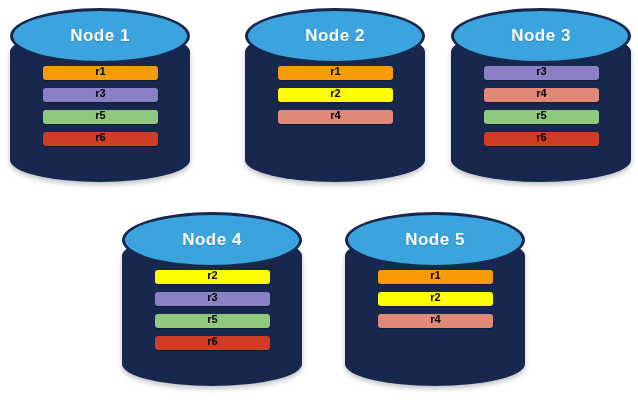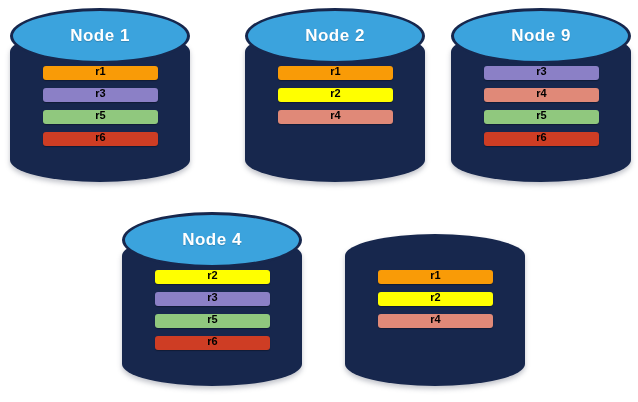--- a/index.html
+++ b/index.html
@@ -130,21 +130,21 @@
           <span class="replica-label">r2</span>
         </div>
         <div class="replica-bar" style="background: rgb(224, 137, 120);">
           <span class="replica-label">r4</span>
         </div>
       </div>
     </div>
     <div class="node" style="left: 451px; top: 8px;">
       <div class="node-body" style="background: rgb(23, 39, 77);"></div>
       <div class="node-top" style="background: rgb(59, 163, 221); border-color: rgb(23, 39, 77);">
-        <span class="node-title" style="color: rgb(255, 255, 255);">Node  9</span>
+        <span class="node-title" style="color: rgb(255, 255, 255);">Node  3</span>
       </div>
       <div class="replica-list">
         <div class="replica-bar" style="background: rgb(139, 128, 198);">
           <span class="replica-label">r3</span>
         </div>
         <div class="replica-bar" style="background: rgb(224, 137, 120);">
           <span class="replica-label">r4</span>
         </div>
         <div class="replica-bar" style="background: rgb(144, 200, 126);">
           <span class="replica-label">r5</span>
@@ -169,20 +169,23 @@
         <div class="replica-bar" style="background: rgb(144, 200, 126);">
           <span class="replica-label">r5</span>
         </div>
         <div class="replica-bar" style="background: rgb(206, 61, 36);">
           <span class="replica-label">r6</span>
         </div>
       </div>
     </div>
     <div class="node" style="left: 345px; top: 212px;">
       <div class="node-body" style="background: rgb(23, 39, 77);"></div>
+      <div class="node-top" style="background: rgb(59, 163, 221); border-color: rgb(23, 39, 77);">
+        <span class="node-title" style="color: rgb(255, 255, 255);">Node  5</span>
+      </div>
       <div class="replica-list">
         <div class="replica-bar" style="background: rgb(249, 155, 7);">
           <span class="replica-label">r1</span>
         </div>
         <div class="replica-bar" style="background: rgb(255, 255, 0);">
           <span class="replica-label">r2</span>
         </div>
         <div class="replica-bar" style="background: rgb(224, 137, 120);">
           <span class="replica-label">r4</span>
         </div>

